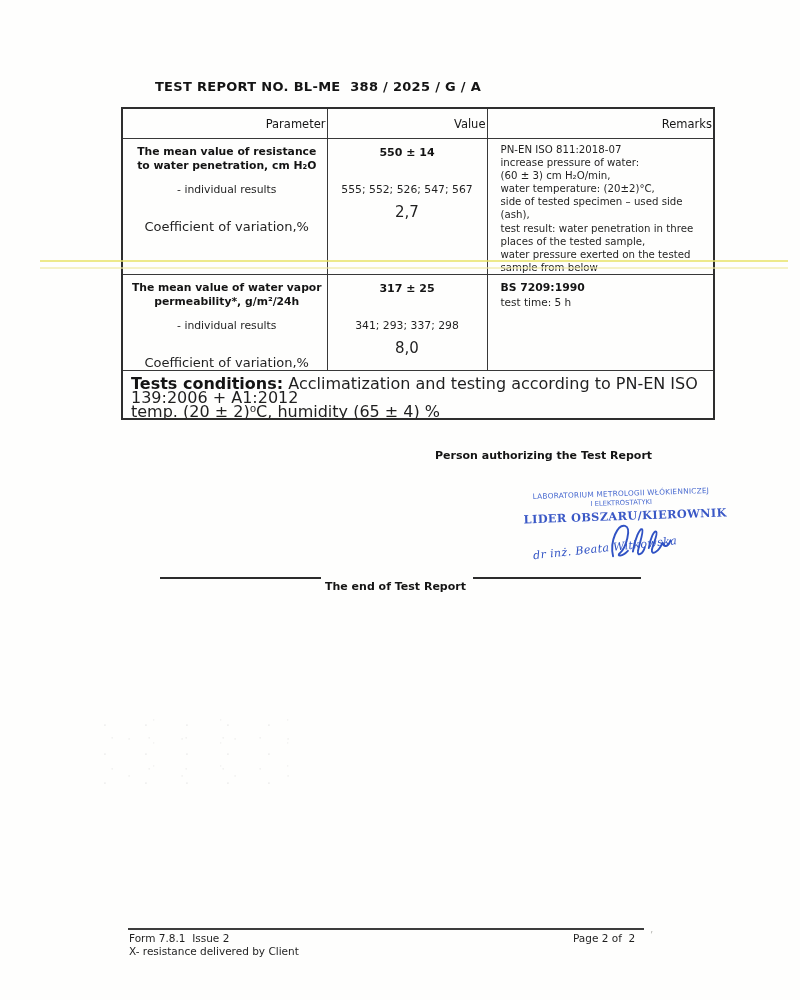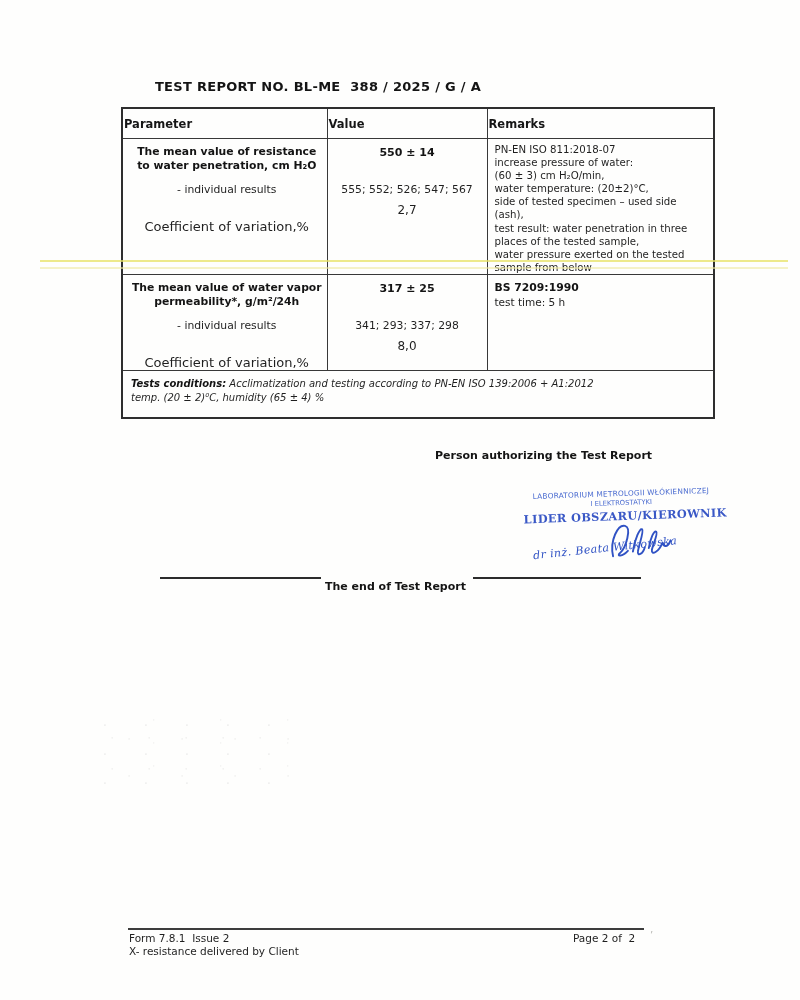--- a/index.html
+++ b/index.html
@@ -20,42 +20,42 @@
   
   .report-table {
     position:absolute; left:121px; top:107px; width:592px;
     border-collapse:collapse; table-layout:fixed;
     border:2px solid #2e2e2e;
   }
   .report-table th, .report-table td {
     border:1.6px solid #383838; vertical-align:top; overflow:hidden;
   }
   .report-table th {
-    height:27px; text-align:left; vertical-align:middle;
-    font-size:11.5px; font-weight:bold; color:#161616;
+    height:27px; text-align:right; vertical-align:middle;
+    font-size:11.5px; font-weight:normal; color:#161616;
   }
   .row-main  { height:136px; }
   .row-sec   { height:80px; }
   .row-cond  { height:47px; }
 
   .param-cell   { padding:6px 4px 0 8px;text-align:center; }
   .value-cell   { padding:6px 2px 0 2px; text-align:center; }
-  .remarks-cell { padding:4px 2px 0 7px; }
+  .remarks-cell { padding:4px 2px 0 13px; }
 
   .param-title  { font-weight:bold; font-size:10.8px; line-height:13.5px; white-space:pre; height:28px; color:#141414; }
   .param-line1  { font-size:10.8px; margin-top:10px; }
   .param-line2  { font-size:13px; margin-top:23px; }
   .value-mean   { font-weight:bold; font-size:11px; line-height:14px; height:28px; padding-top:1px; color:#141414; }
   .value-line1  { font-size:10.8px; margin-top:9px; }
-  .value-line2  { font-size:12px; margin-top:7px; }
+  .value-line2  { font-size:15px; margin-top:7px; }
   .remarks-text { font-size:10.2px; line-height:13.1px; white-space:pre; }
   .remarks-std  { font-weight:bold; font-size:10.8px; line-height:13.5px; padding-top:2px; color:#141414; }
   .remarks-det  { font-size:10.5px; margin-top:1px; }
 
-  .cond-cell { padding:6px 6px 0 8px; font-size:10px; line-height:13.8px;font-style:italic; }
+  .cond-cell { padding:6px 6px 0 8px; font-size:16px; line-height:13.8px; }
   .cond-label { font-weight:bold; color:#141414; }
 
   
   .scan-line-1 { position:absolute; left:40px; top:260px; width:748px; height:2px; background:#e7e164; opacity:.75; }
   .scan-line-2 { position:absolute; left:40px; top:267px; width:748px; height:1.5px; background:#efe9a2; opacity:.6; }
 
   
   .prepared { position:absolute; left:130px; top:409px; }
   .prepared-label { font-weight:bold; font-size:11px; color:#141414; }
   .prepared-name  { font-size:10.8px; margin-top:1px; }

